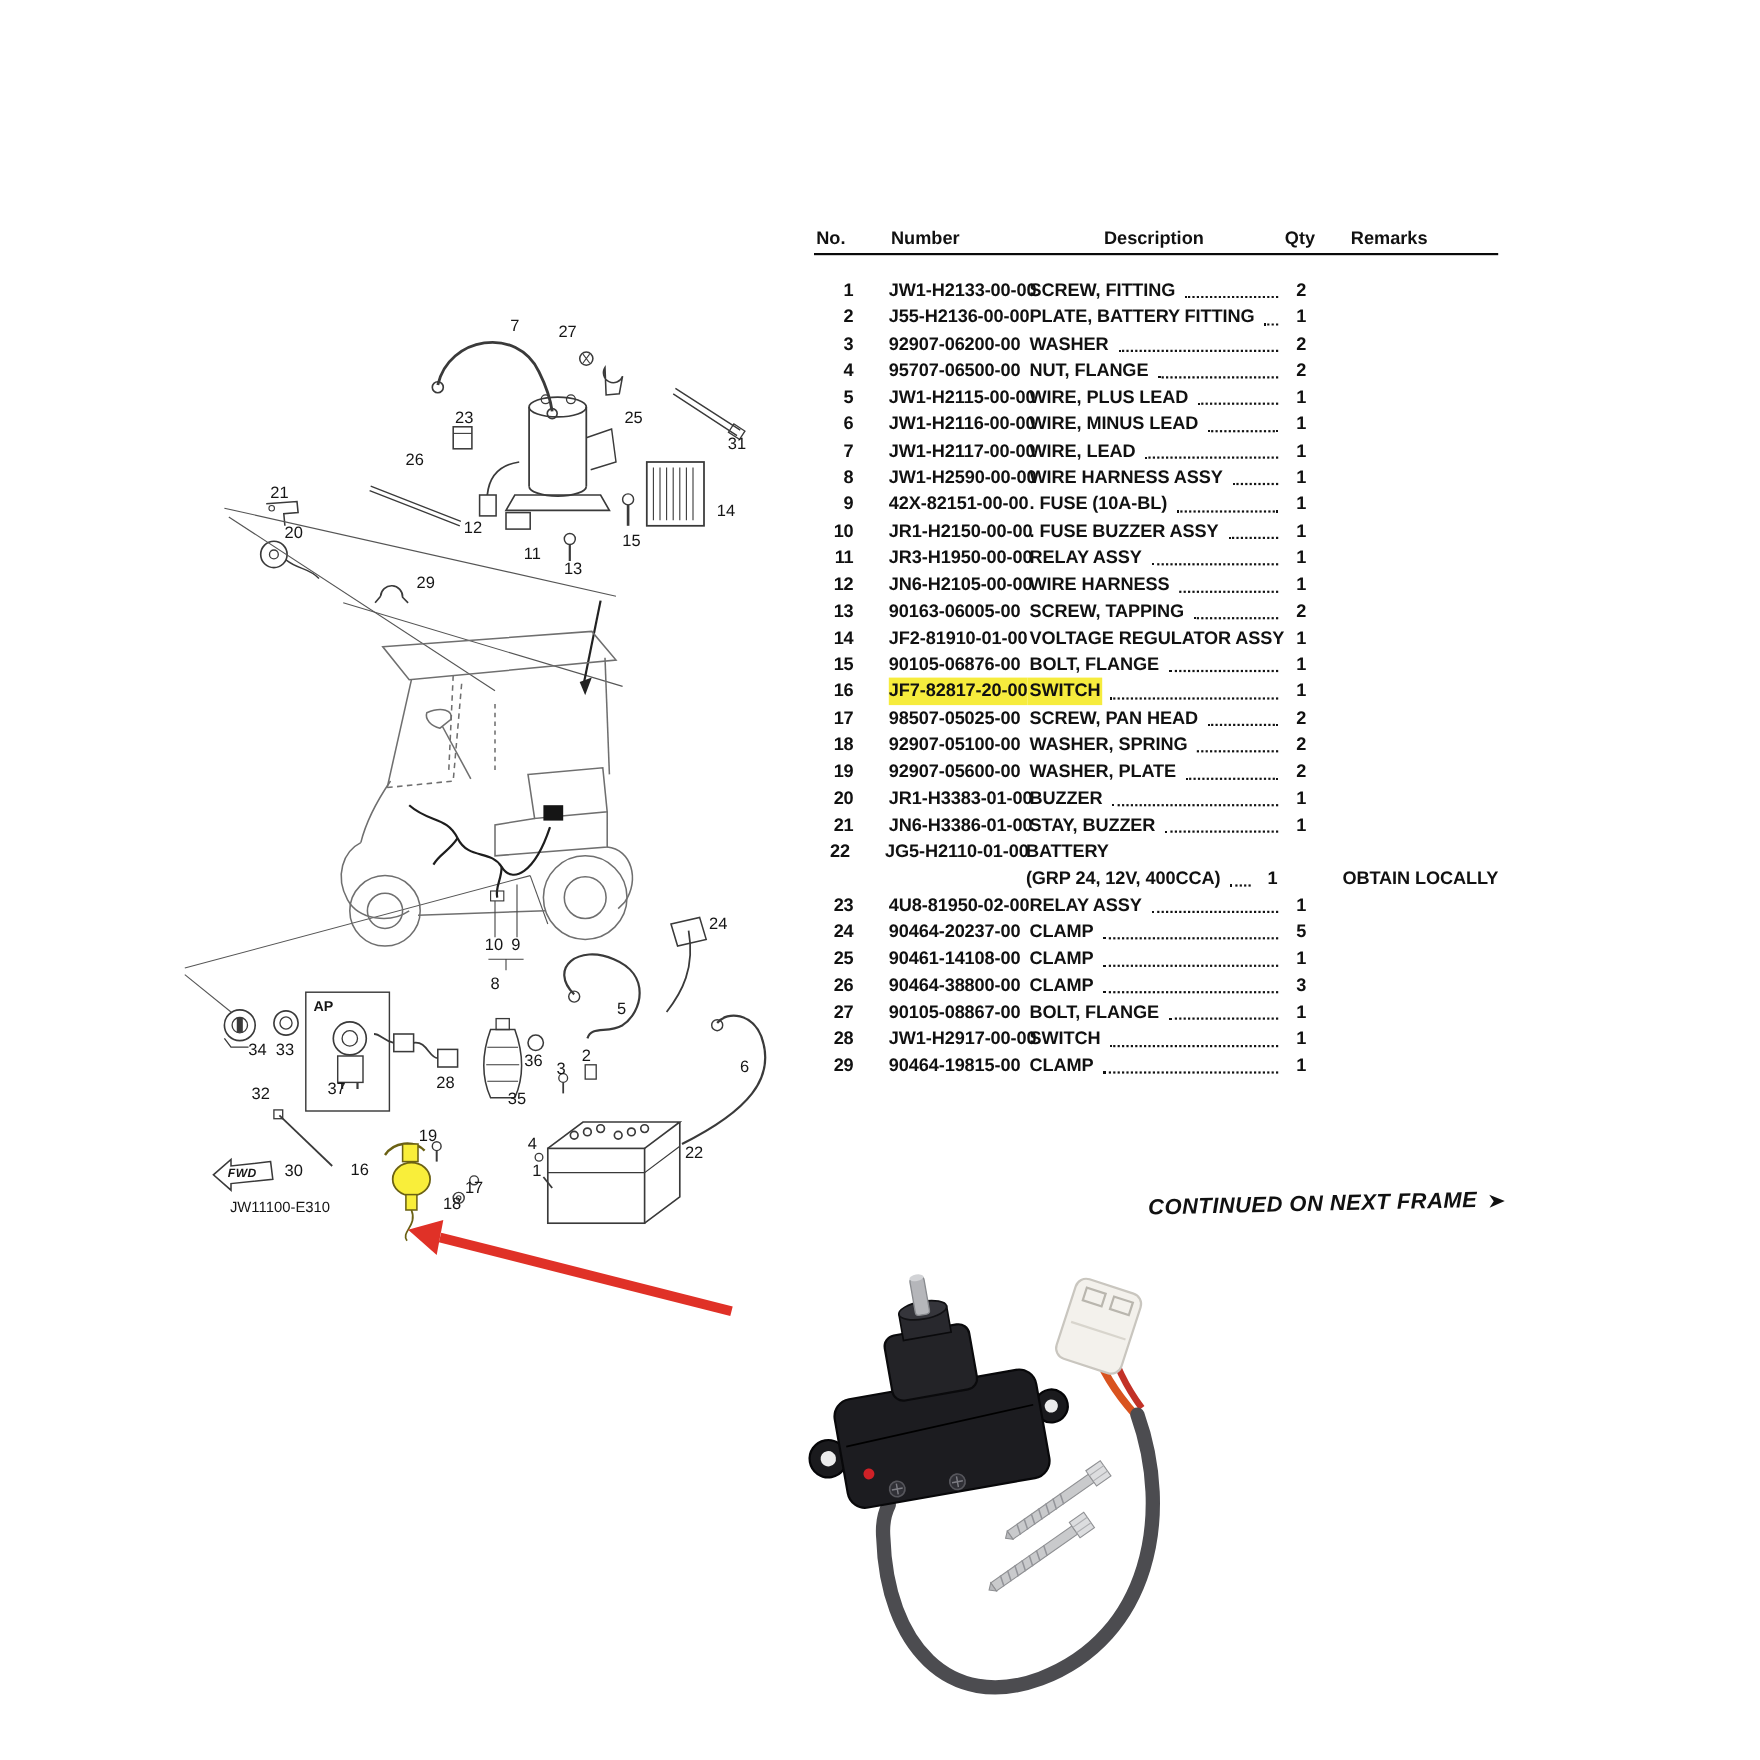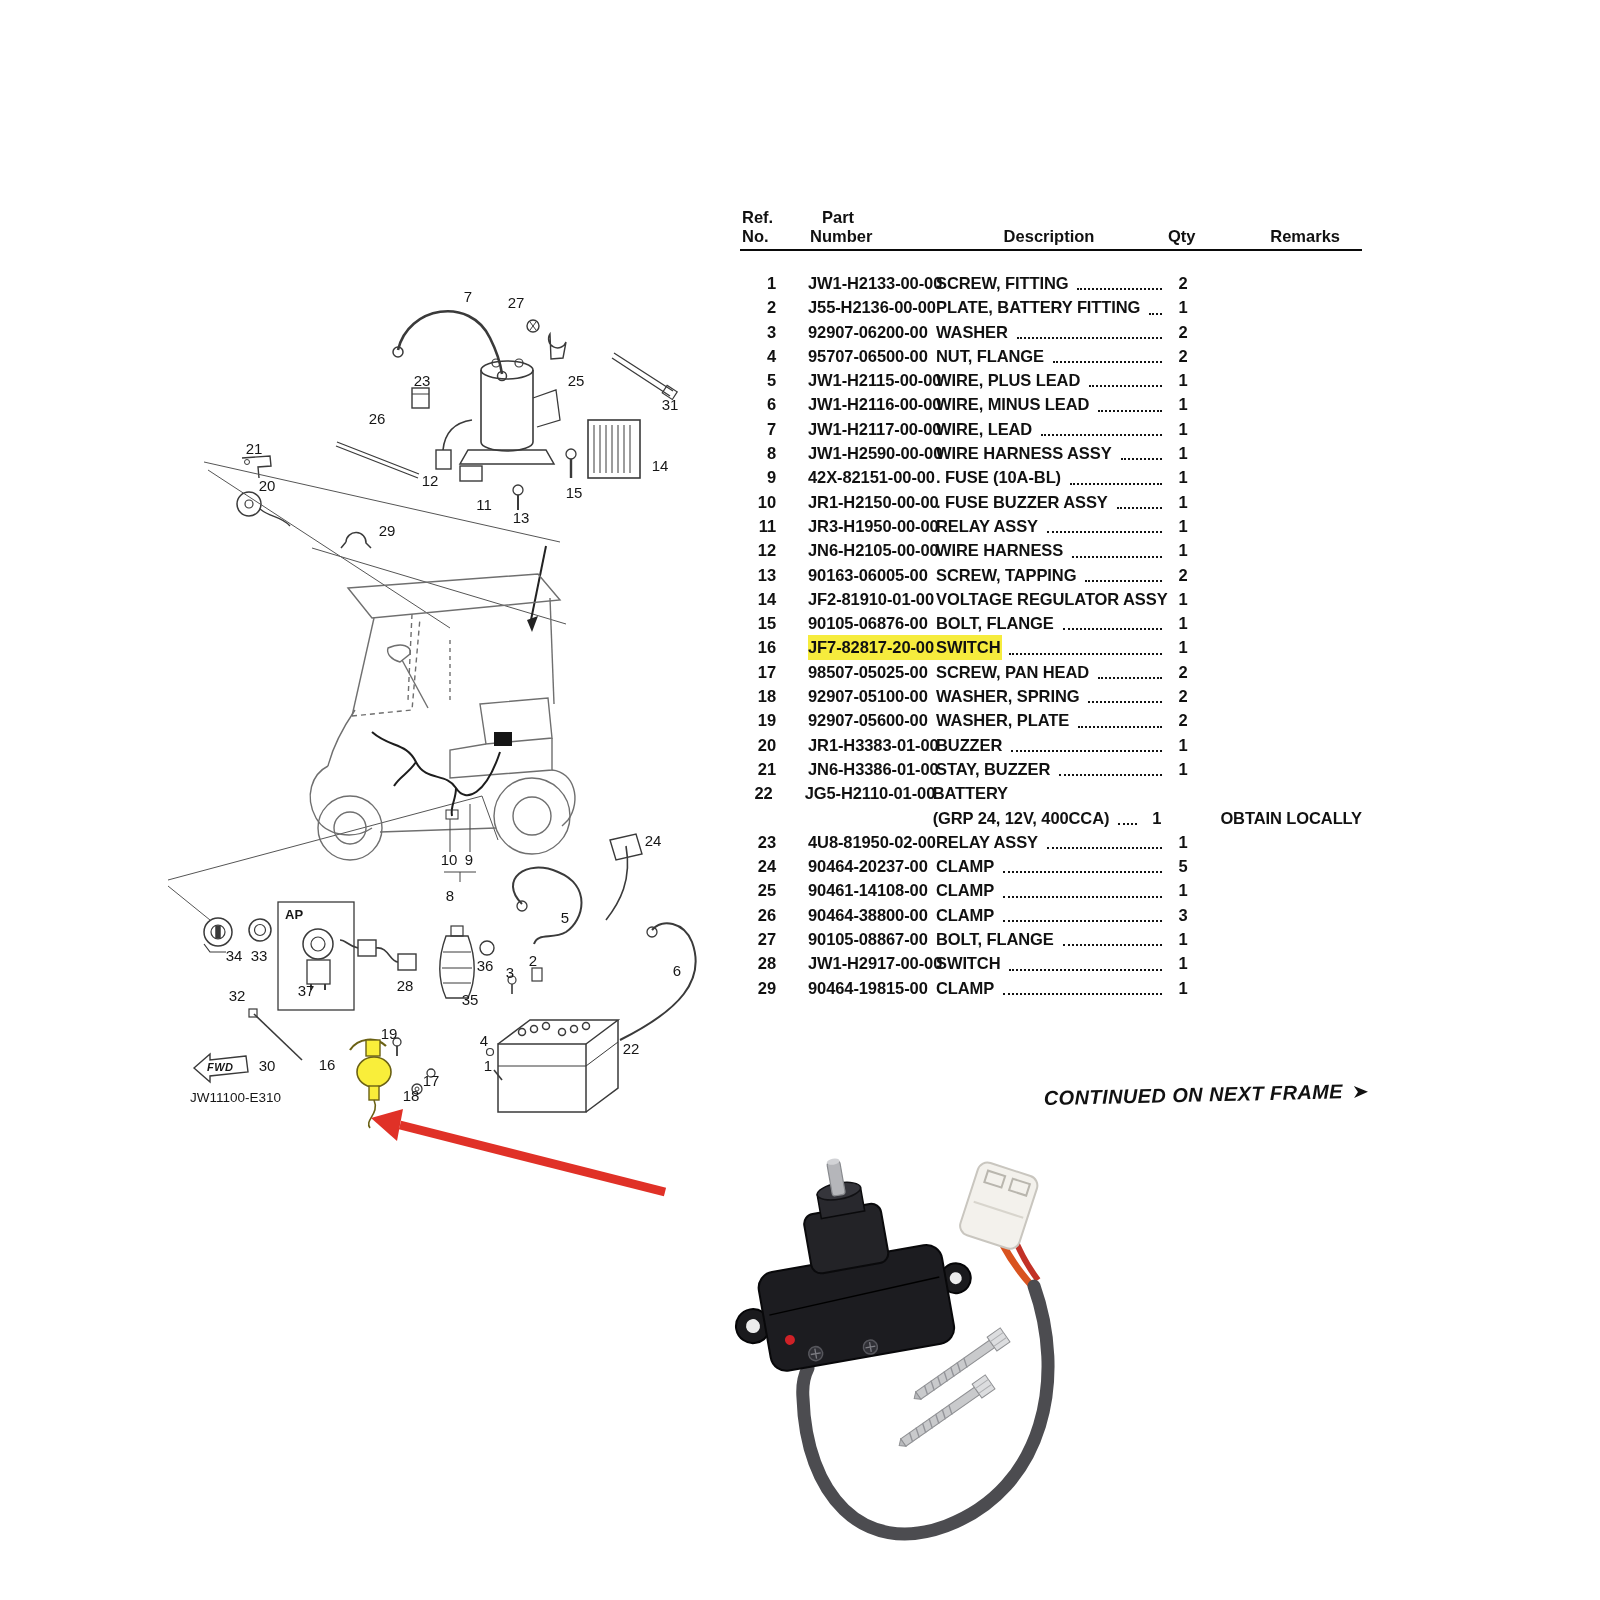--- a/index.html
+++ b/index.html
@@ -9,21 +9,21 @@
 
 .table-area{position:absolute;left:740px;top:196px;width:622px;}
 .page-title{font-size:35px;font-weight:900;letter-spacing:.5px;border-bottom:4px solid #0a0a0a;padding-bottom:5px;}
 .thead{margin-top:12px;border-bottom:2.5px solid #0a0a0a;padding-bottom:3px;}
 .hrow{display:flex;font-size:16.5px;font-weight:700;line-height:19px;}
 .h-ref{width:36px;text-align:left;padding-left:2px;}
 .h-part{width:126px;margin-left:32px;padding-left:2px;}
 .h-part.ind{padding-left:14px;}
 .h-desc{width:230px;text-align:center;}
 .h-qty{width:30px;margin-left:4px;}
-.h-rem{margin-left:30px;width:112px;text-align:right;}
+.h-rem{margin-left:30px;width:112px;text-align:left;}
 .tbody{margin-top:20px;}
 .trow{display:flex;align-items:flex-start;min-height:24.3px;font-size:16.5px;font-weight:700;line-height:24.3px;letter-spacing:-.1px;}
 .c-ref{width:36px;text-align:right;}
 .c-part{width:126px;margin-left:32px;white-space:nowrap;}
 .c-desc{width:230px;display:flex;flex-direction:column;}
 .dline{display:flex;}
 .dtext{white-space:nowrap;padding:0 2px;}
 .leader{flex:1;border-bottom:2.6px dotted #121212;margin:0 2px 5px 7px;min-width:8px;}
 .c-qty{width:30px;margin-left:4px;text-align:center;}
 .c-rem{margin-left:50px;white-space:nowrap;}
@@ -209,21 +209,21 @@
       <path d="M224,820 C230,834 214,840 220,848" fill="none" stroke="#6b6114" stroke-width="1.6"></path>
     </g>
 
     <line x1="515" y1="912" x2="250" y2="845" stroke="#e03127" stroke-width="9"></line>
     <polygon points="221,838 253,829 247,861" fill="#e03127"></polygon>
   </svg>
 
   <div class="diagram-overlay">
     <span class="lbl lbl-ap" style="left:135px;top:627px;">AP</span>
     <span class="lbl lbl-fwd" style="left:57px;top:781px;">FWD</span>
-    <span class="lbl lbl-code" style="left:40px;top:810px;">JW11100-E310</span>
+    <span class="lbl lbl-code" style="left:59px;top:810px;">JW11100-E310</span>
     <div>
         <span class="callout" style="left: 318px; top: 16px;">7</span>
         <span class="callout" style="left: 366px; top: 22px;">27</span>
         <span class="callout" style="left: 426px; top: 100px;">25</span>
         <span class="callout" style="left: 520px; top: 124px;">31</span>
         <span class="callout" style="left: 272px; top: 100px;">23</span>
         <span class="callout" style="left: 227px; top: 138px;">26</span>
         <span class="callout" style="left: 280px; top: 200px;">12</span>
         <span class="callout" style="left: 510px; top: 185px;">14</span>
         <span class="callout" style="left: 424px; top: 212px;">15</span>
@@ -254,24 +254,20 @@
         <span class="callout" style="left: 177px; top: 784px;">16</span>
         <span class="callout" style="left: 239px; top: 753px;">19</span>
         <span class="callout" style="left: 281px; top: 800px;">17</span>
         <span class="callout" style="left: 261px; top: 815px;">18</span>
       </div>
   </div>
 
   <div class="table-area">
     <div class="thead">
       <div class="hrow">
-        <span class="h-ref">Ref.</span>
-        <span class="h-part ind">Part</span>
-      </div>
-      <div class="hrow">
         <span class="h-ref">No.</span>
         <span class="h-part">Number</span>
         <span class="h-desc">Description</span>
         <span class="h-qty">Qty</span>
         <span class="h-rem">Remarks</span>
       </div>
     </div>
     <div class="tbody">
         <div class="trow">
           <span class="c-ref">1</span>

